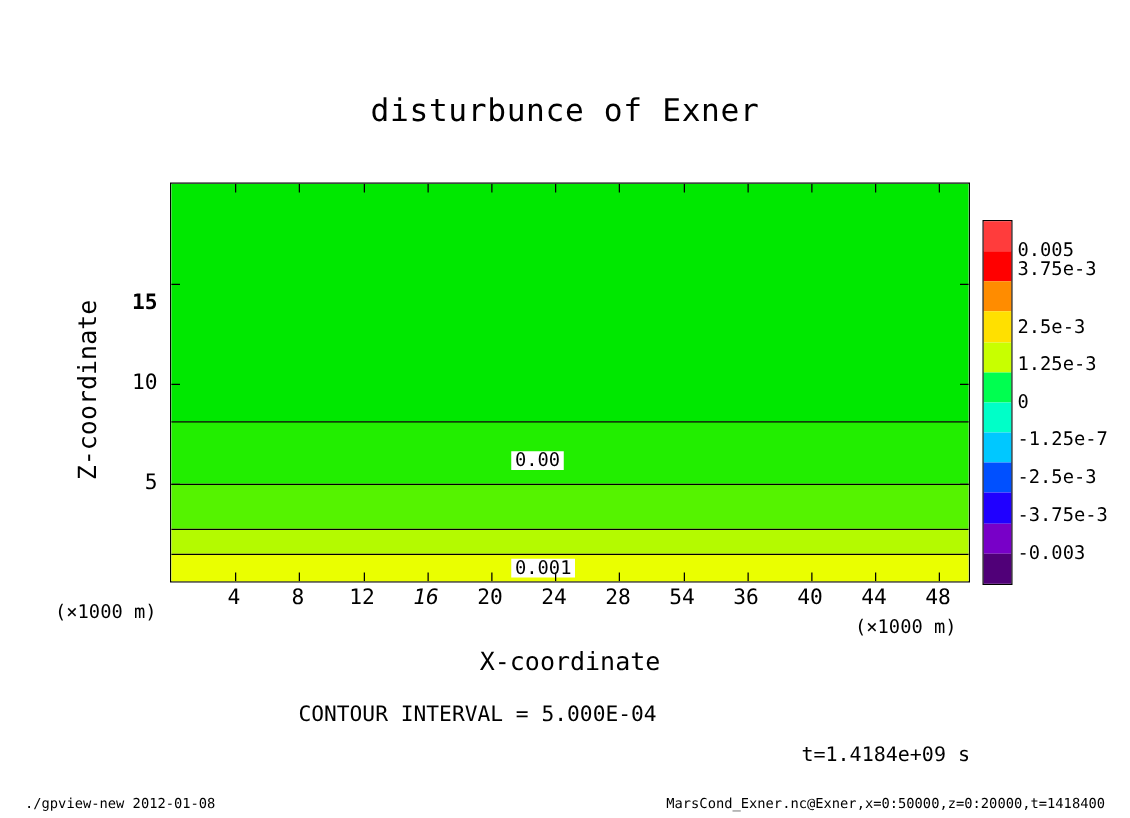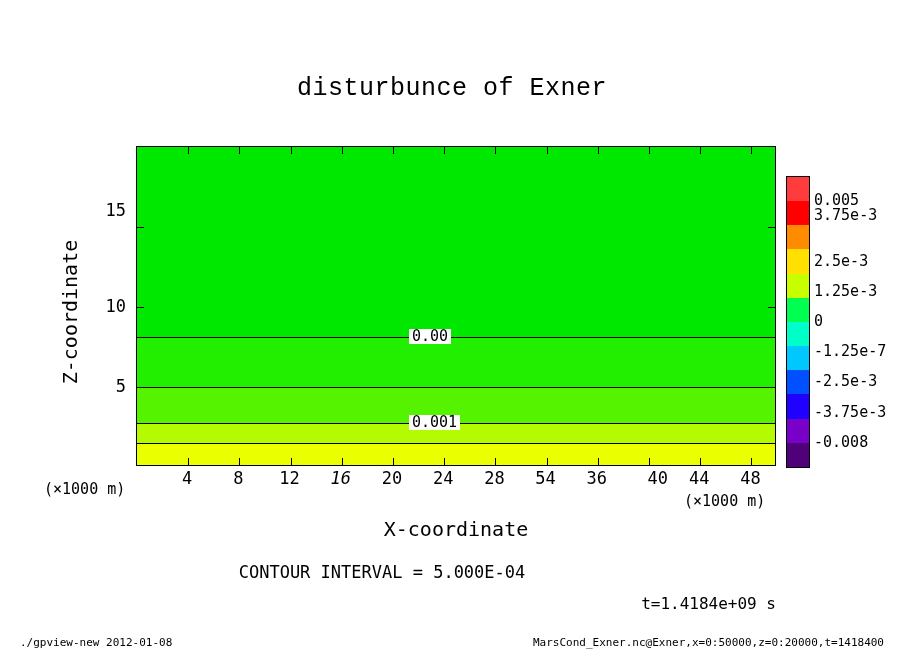--- a/index.html
+++ b/index.html
@@ -15,21 +15,20 @@
     color: #000000;
     overflow: hidden;
   }
   .abs { position: absolute; }
 
   #chart-title {
     left: 0; top: 74px; width: 904px;
     text-align: center;
     font-size: 25px;
     letter-spacing: 0.5px;
-    font-family: Liberation Mono, monospace;
   }
 
   
   #plot-frame {
     left: 136px; top: 146px;
     width: 640px; height: 320px;
     border: 1.5px solid #000;
     box-sizing: border-box;
     overflow: hidden;
   }
@@ -41,20 +40,21 @@
     height: 0;
     border-top: 1.5px solid #000;
   }
   .contour-line.thin { border-top: 1px solid #000; }
   .contour-label {
     position: absolute;
     font-size: 15px;
     background: #ffffff;
     padding: 0 3px;
     line-height: 15px;
+    margin-top: 32px;
   }
 
   
   .tick-x {
     position: absolute;
     width: 0; height: 7px;
     border-left: 1.5px solid #000;
     top: 0;
   }
   .tick-x.bottom { bottom: 0; top: auto; }
@@ -221,27 +221,27 @@
 
 <div class="xlabel-val" style="left: 167.2px;">4</div>
 <div class="xlabel-val" style="left: 218.4px;">8</div>
 <div class="xlabel-val" style="left: 269.6px;">12</div>
 <div class="xlabel-val" style="left: 320.8px; font-style: italic;">16</div>
 <div class="xlabel-val" style="left: 372px;">20</div>
 <div class="xlabel-val" style="left: 423.2px;">24</div>
 <div class="xlabel-val" style="left: 474.4px;">28</div>
 <div class="xlabel-val" style="left: 525.6px;">54</div>
 <div class="xlabel-val" style="left: 576.8px;">36</div>
-<div class="xlabel-val" style="left: 628px; text-align: right;">40</div>
+<div class="xlabel-val" style="left: 628px;">40</div>
 <div class="xlabel-val" style="left: 679.2px;">44</div>
 <div class="xlabel-val" style="left: 730.4px;">48</div>
 <div class="ylabel-val" style="top: 376px;">5</div>
 <div class="ylabel-val" style="top: 296px;">10</div>
-<div class="ylabel-val" style="top: 200px;">15</div>
+<div class="ylabel-val" style="top: 232px; font-weight: bold;">15</div>
 <div class="cb-label" style="top: 191.167px;">0.005</div>
 <div class="cb-label" style="top: 206px;">3.75e-3</div>
 <div class="cb-label" style="top: 251.583px;">2.5e-3</div>
 <div class="cb-label" style="top: 281.792px;">1.25e-3</div>
 <div class="cb-label" style="top: 312px;">0</div>
 <div class="cb-label" style="top: 342.208px;">-1.25e-7</div>
 <div class="cb-label" style="top: 372.417px;">-2.5e-3</div>
 <div class="cb-label" style="top: 402.625px;">-3.75e-3</div>
-<div class="cb-label" style="top: 432.833px;">-0.008</div>
+<div class="cb-label" style="top: 432.833px;">-0.003</div>
 
 </body></html>

